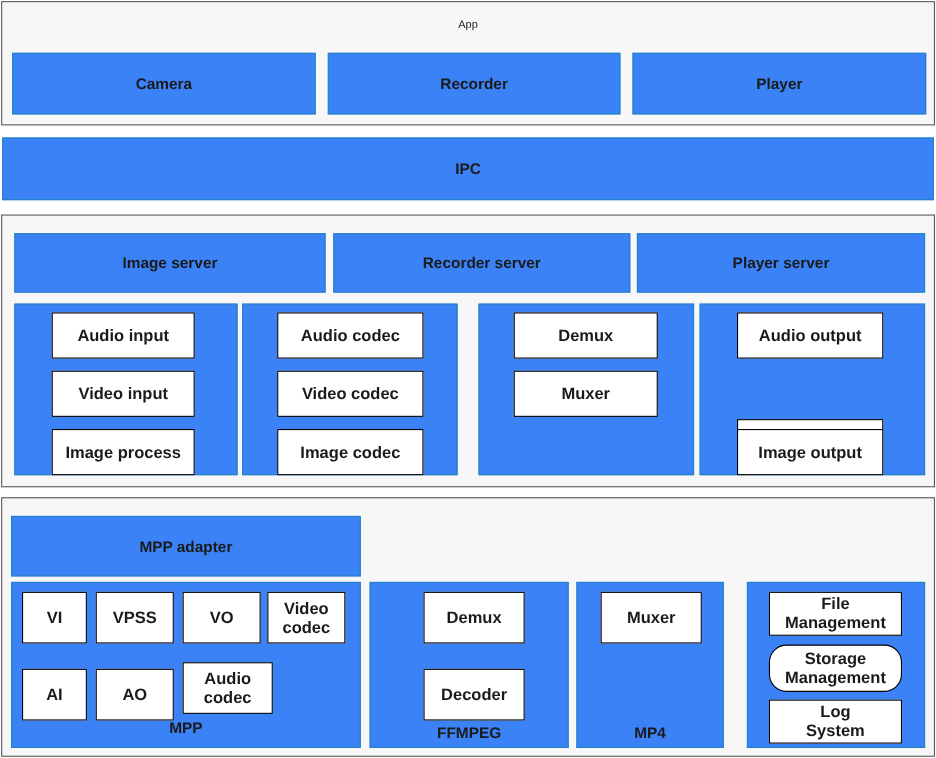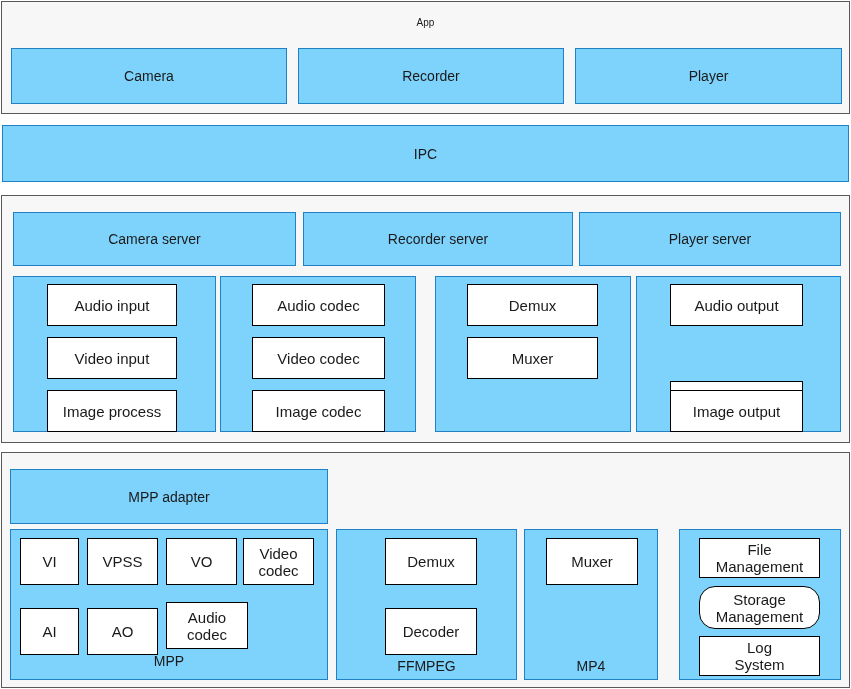--- a/index.html
+++ b/index.html
@@ -36,21 +36,22 @@
     font-size: 10px;
     line-height: 18px;
     color: #1a1a1a;
   }
 
   
   .bluebox {
     position: absolute;
     box-sizing: border-box;
     border: 1px solid #2081c6;
-    background: #7dd3fc;
+    background: #3b82f6;
+    font-weight: bold;
   }
   .bluebox > .centered {
     position: absolute;
     left: 0;
     right: 0;
     top: 50%;
     transform: translateY(-50%);
     text-align: center;
     font-size: 14px;
     line-height: 17px;
@@ -107,21 +108,21 @@
     </div>
   </div>
 
   <div class="bluebox" style="left:2px; top:125px; width:847px; height:57px;">
     <div class="centered">IPC</div>
   </div>
 
   <div class="layer" style="left:1px; top:195px; width:849px; height:248px;">
 
     <div class="bluebox" style="left:11px; top:16px; width:283px; height:54px;">
-      <div class="centered">Camera server</div>
+      <div class="centered">Image server</div>
     </div>
     <div class="bluebox" style="left:301px; top:16px; width:270px; height:54px;">
       <div class="centered">Recorder server</div>
     </div>
     <div class="bluebox" style="left:577px; top:16px; width:262px; height:54px;">
       <div class="centered">Player server</div>
     </div>
 
     <div class="bluebox" style="left:11px; top:80px; width:203px; height:156px;">
       <div class="whitebox" style="left:33px; top:7px; width:130px; height:42px;">

